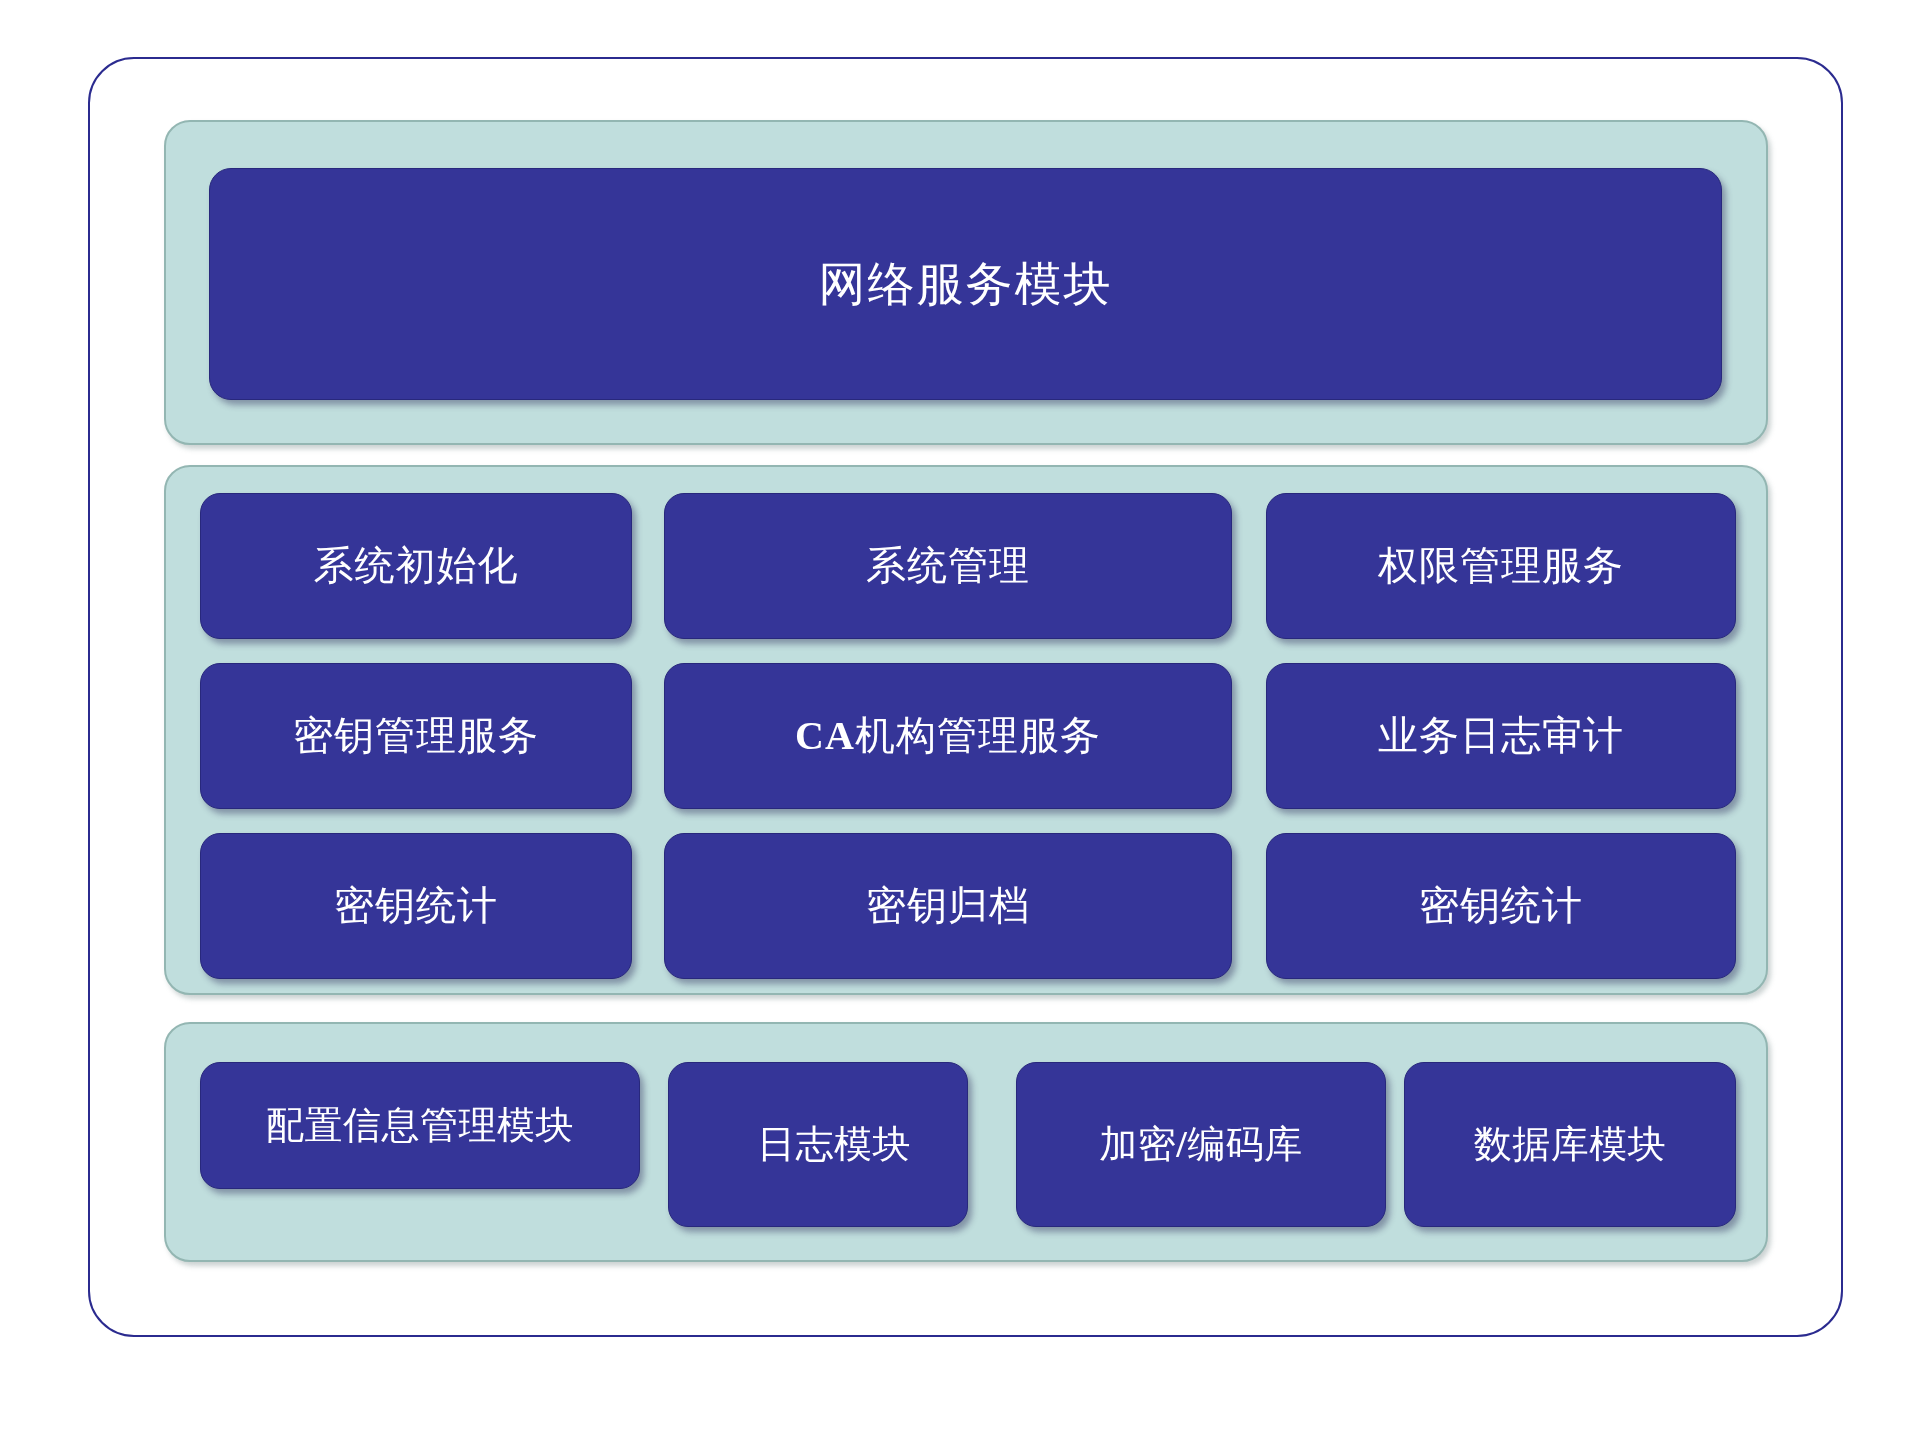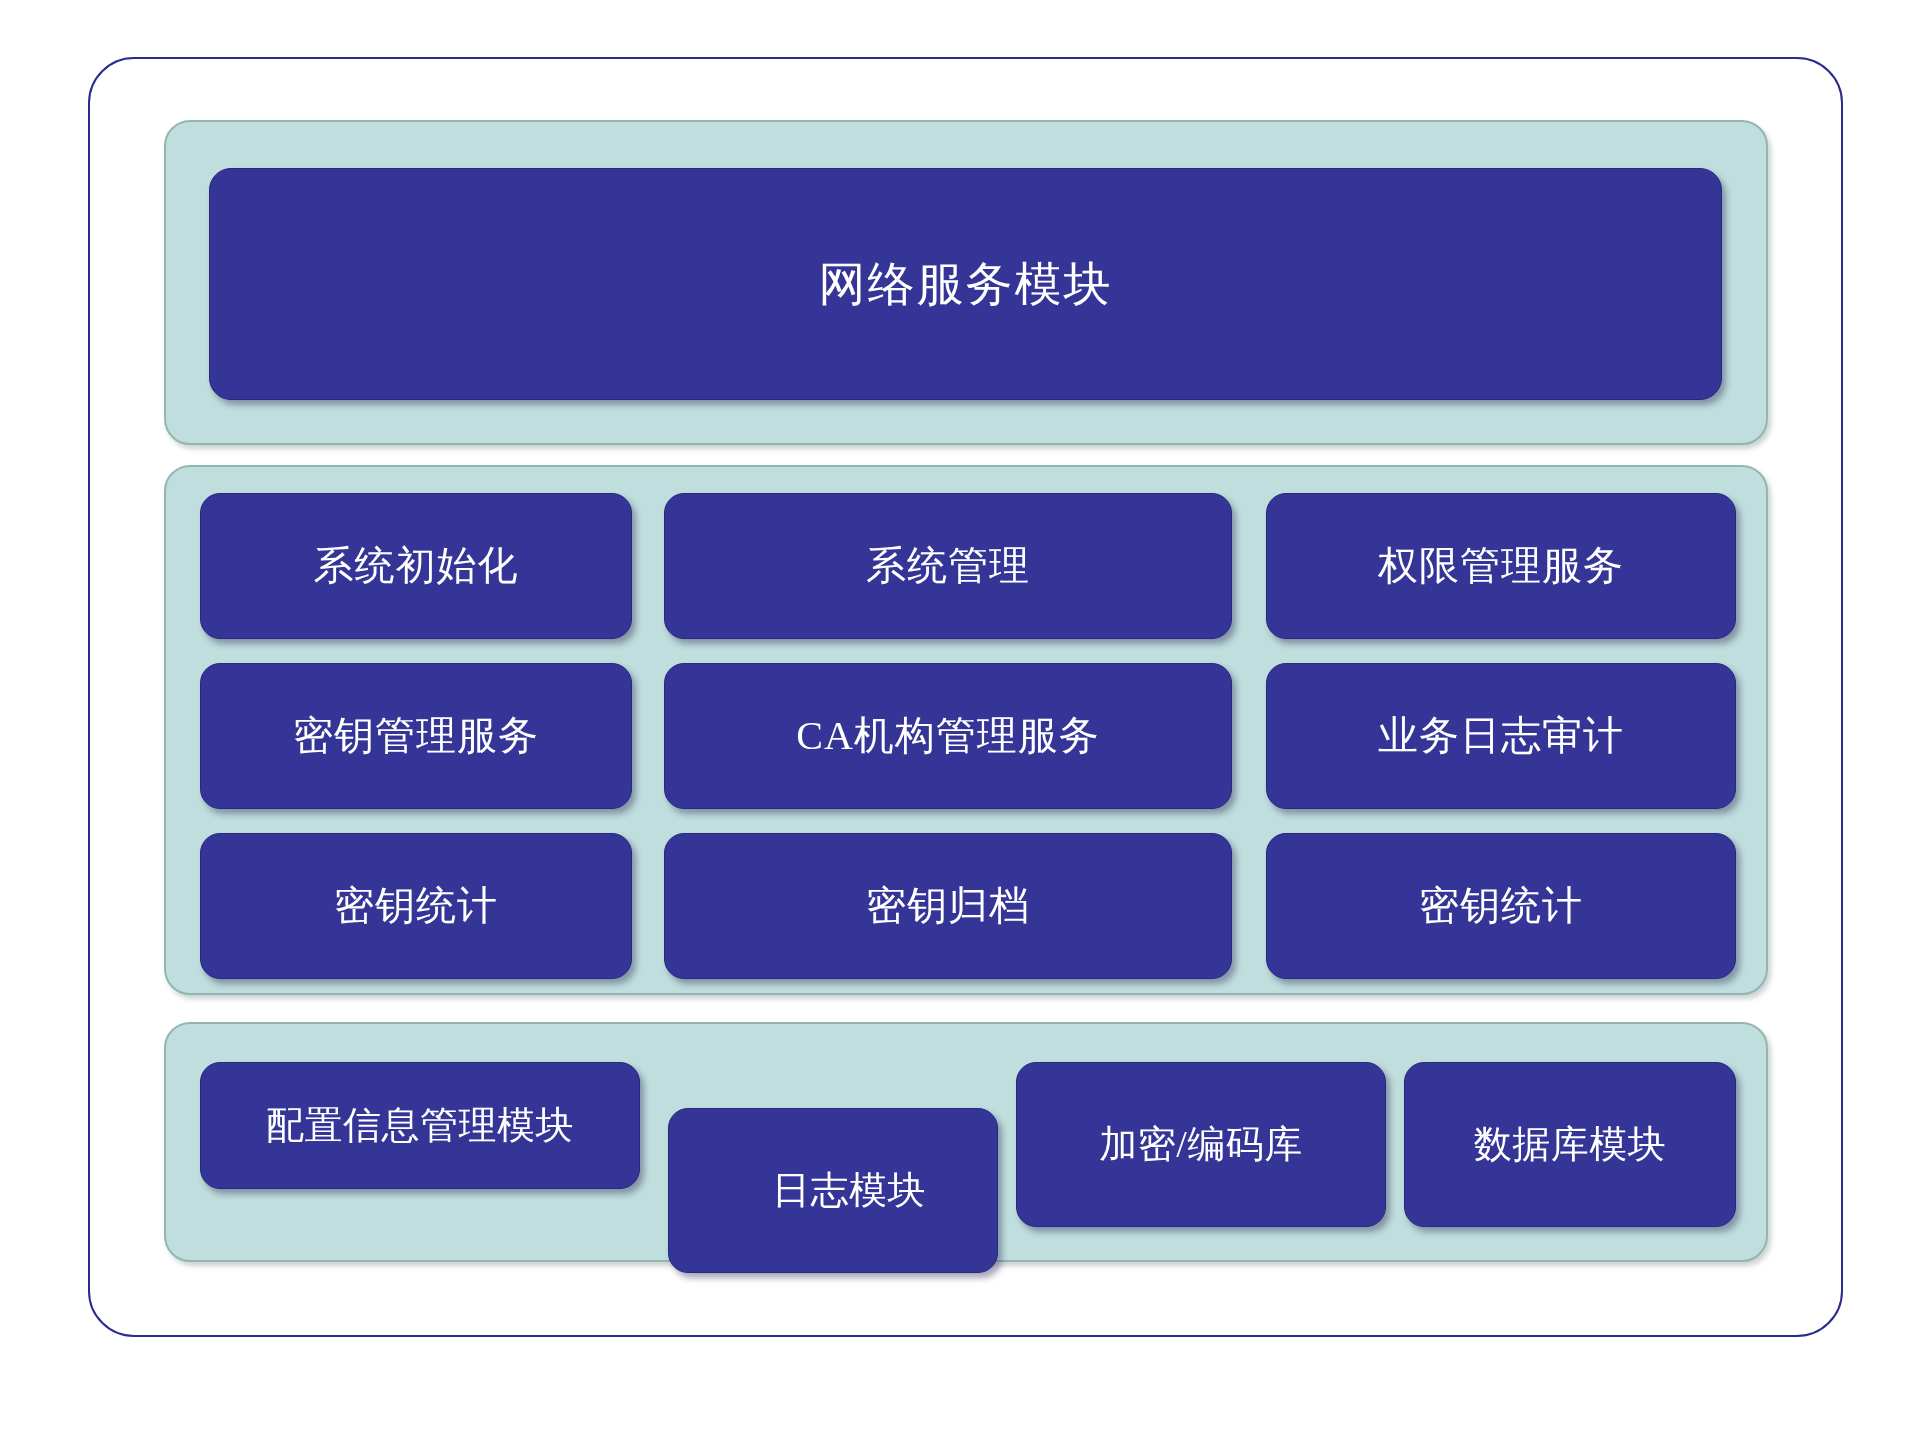--- a/index.html
+++ b/index.html
@@ -104,25 +104,25 @@
   .col-2 { left: 664px;  width: 568px; }
   .col-3 { left: 1266px; width: 470px; }
   
   .row-1 { top: 493px;  height: 146px; }
   .row-2 { top: 663px;  height: 146px; }
   .row-3 { top: 833px;  height: 146px; }
 
   
   .sup { font-size: 38px; letter-spacing: 0.5px; }
   #module-config  { left: 200px;  top: 1062px; width: 440px; height: 127px; }
-  #module-log     { left: 668px;  top: 1108px; width: 330px; height: 165px; padding-left: 32px; }
+  #module-log     { left: 668px;  top: 1062px; width: 300px; height: 165px; padding-left: 32px; }
   #module-crypto  { left: 1016px; top: 1062px; width: 370px; height: 165px; }
   #module-db      { left: 1404px; top: 1062px; width: 332px; height: 165px; }
 
-  .bold-seg { font-weight: normal; }
+  .bold-seg { font-weight: bold; }
 </style>
 </head>
 <body>
 
 <div id="canvas">
 
   <div id="outer-frame"></div>
 
   <div class="layer-panel" id="layer-network"></div>
 

